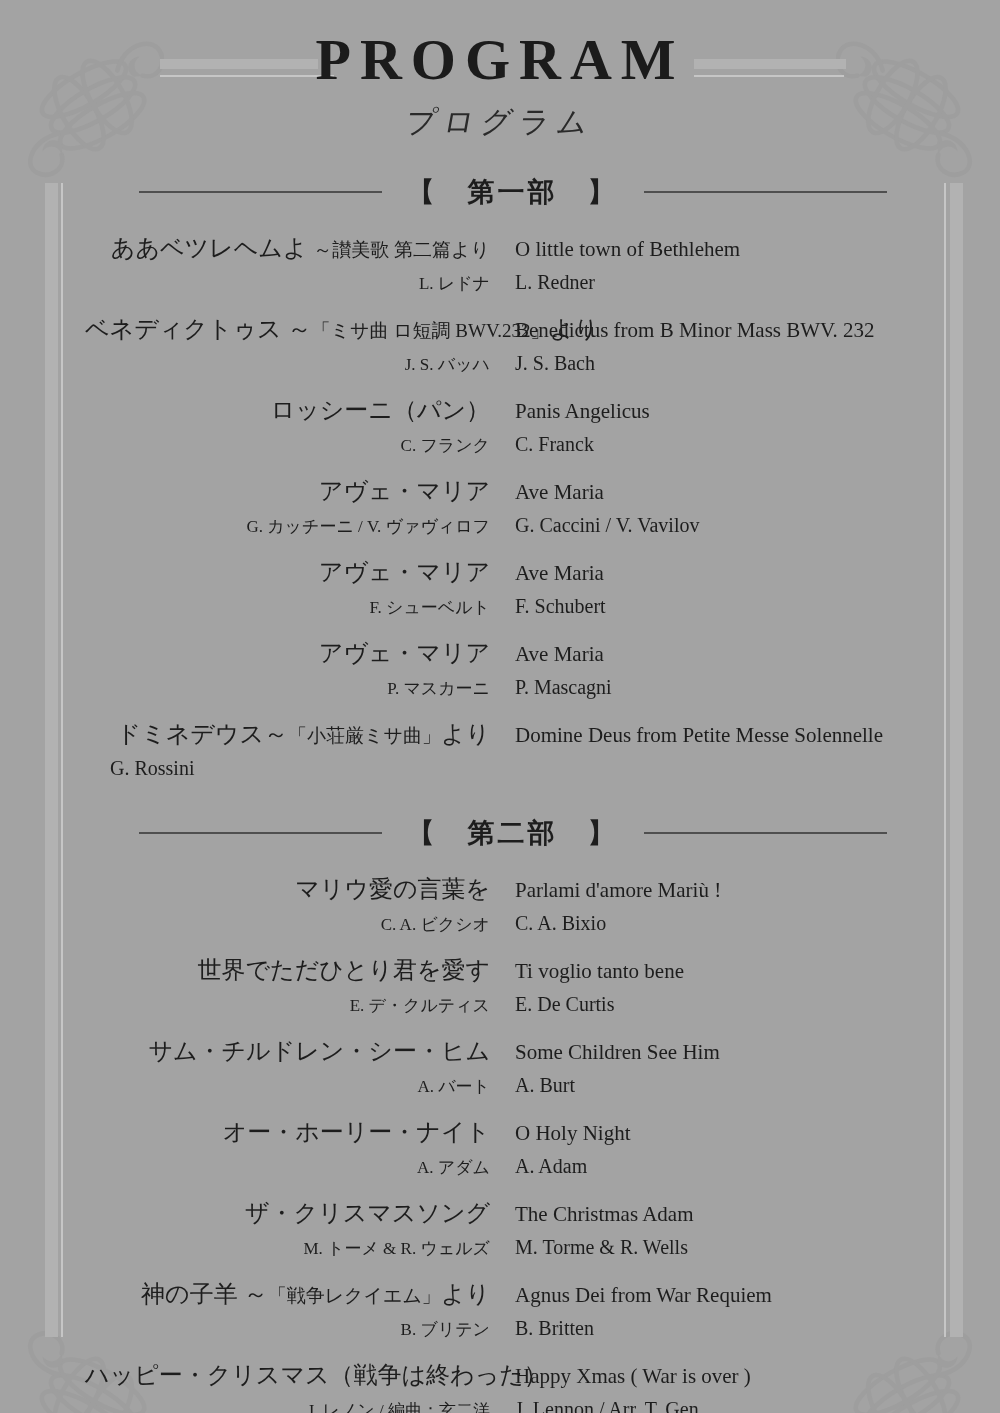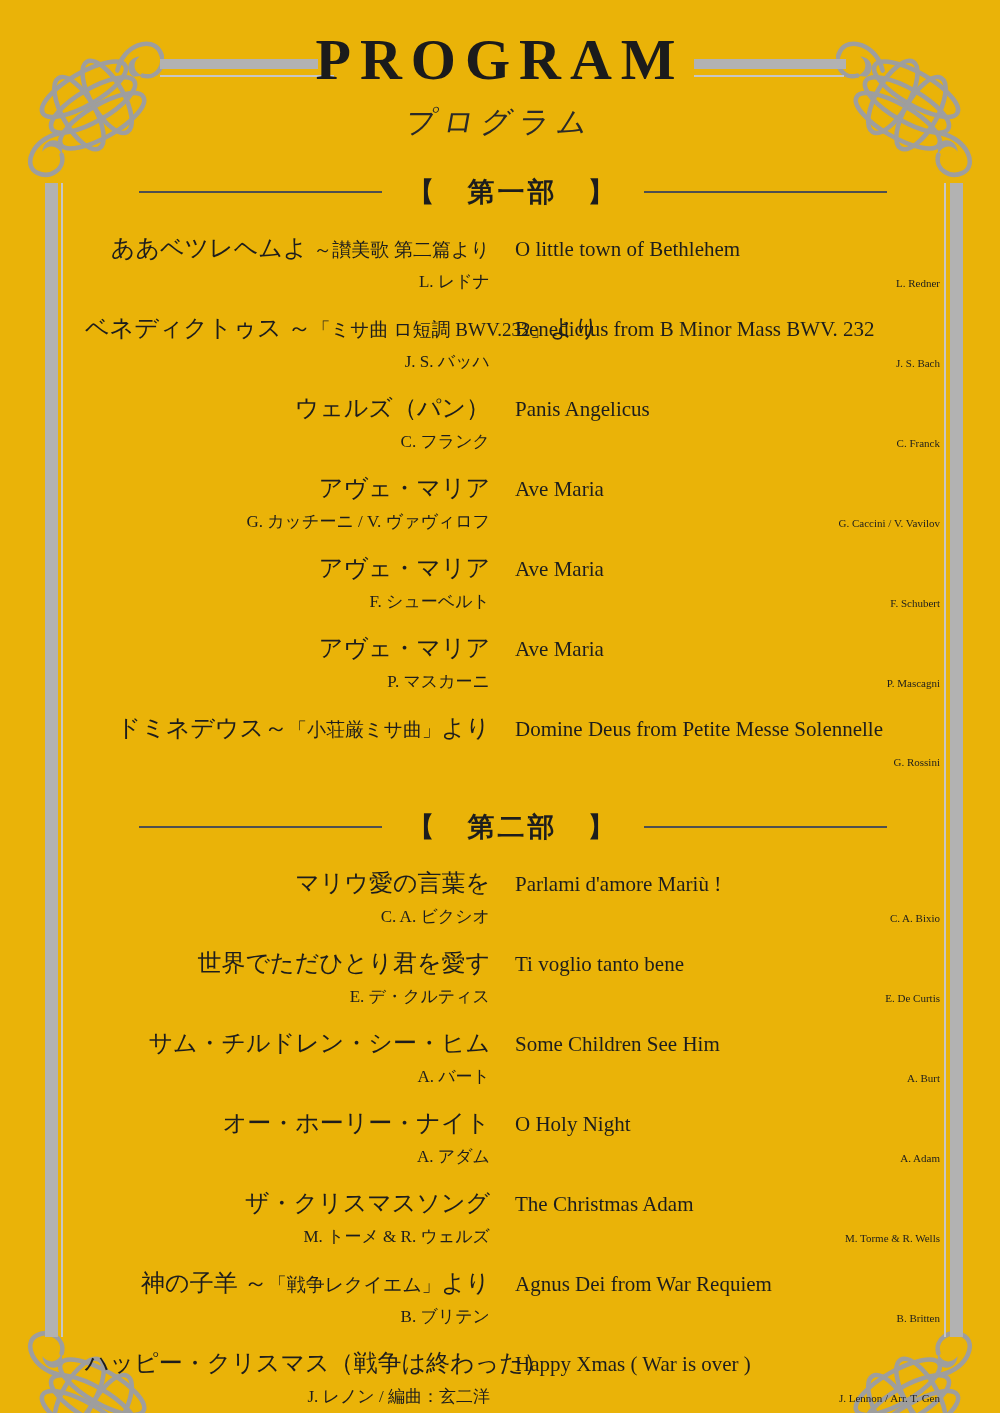--- a/index.html
+++ b/index.html
@@ -1,18 +1,18 @@
 <!DOCTYPE html>
 <html><head>
 <meta charset="utf-8">
 <style>
   html,body { margin:0; padding:0; background:#e8e8e8; }
   .page {
     position:relative; width:1000px; height:1413px; margin:0 auto;
-    background:#eab308; overflow:hidden;
+    background:#a3a3a3; overflow:hidden;
     font-family:"Liberation Serif","DejaVu Serif",serif; color:#1d1d1d;
   }
   
   .bar  { position:absolute; background:#b2b2b2; }
   .thin { position:absolute; background:#c6c6c6; }
   .b-top-l-bar  { left:160px; top:59px;  width:158px; height:10px; }
   .b-top-l-thin { left:160px; top:75px;  width:174px; height:2px;  }
   .b-top-r-bar  { left:694px; top:59px;  width:152px; height:10px; }
   .b-top-r-thin { left:694px; top:75px;  width:150px; height:2px;  }
   .b-left-bar   { left:45px;  top:183px; width:13px;  height:1154px; }
@@ -39,21 +39,21 @@
   .entry { margin-bottom:14px; }
   .row { display:flex; align-items:baseline; }
   .jp-cell { width:405px; flex:none; text-align:right; }
   .en-cell { flex:1; padding-left:25px; text-align:left; }
   .t-jp { font-size:24px; font-weight:400; line-height:36px; white-space:nowrap; }
   .t-jp .sm { font-size:19px; }
   .t-en { font-size:21px; line-height:36px; white-space:nowrap; }
   .t-en .it { }
   .c-row { margin-top:1px; }
   .c-jp { font-size:17px; line-height:26px; }
-  .c-en { font-size:11px; line-height:26px;text-align:right; }
+  .c-en { font-size:20px; line-height:26px; }
 </style>
 </head>
 <body>
 
 <div class="page">
 
   <svg class="corner tl" viewBox="0 0 150 150" aria-hidden="true">
     <g stroke="#9e9e9e" stroke-width="4.5" fill="none" stroke-linecap="round">
       <g transform="rotate(-30 80 78)">
         <ellipse cx="80" cy="60" rx="47" ry="16"></ellipse>
@@ -162,21 +162,21 @@
         <div class="en-cell t-en"><span>Benedictus from </span><span class="it">B Minor Mass BWV. 232</span></div>
       </div>
       <div class="row c-row">
         <div class="jp-cell c-jp">J. S. バッハ</div>
         <div class="en-cell c-en">J. S. Bach</div>
       </div>
     </div>
 
     <div class="entry">
       <div class="row">
-        <div class="jp-cell t-jp"><span>ウェルズ（パン）</span><span class="sm"></span><span></span></div>
+        <div class="jp-cell t-jp"><span>ロッシーニ（パン）</span><span class="sm"></span><span></span></div>
         <div class="en-cell t-en"><span>Panis Angelicus</span><span class="it"></span></div>
       </div>
       <div class="row c-row">
         <div class="jp-cell c-jp">C. フランク</div>
         <div class="en-cell c-en">C. Franck</div>
       </div>
     </div>
 
     <div class="entry">
       <div class="row">

